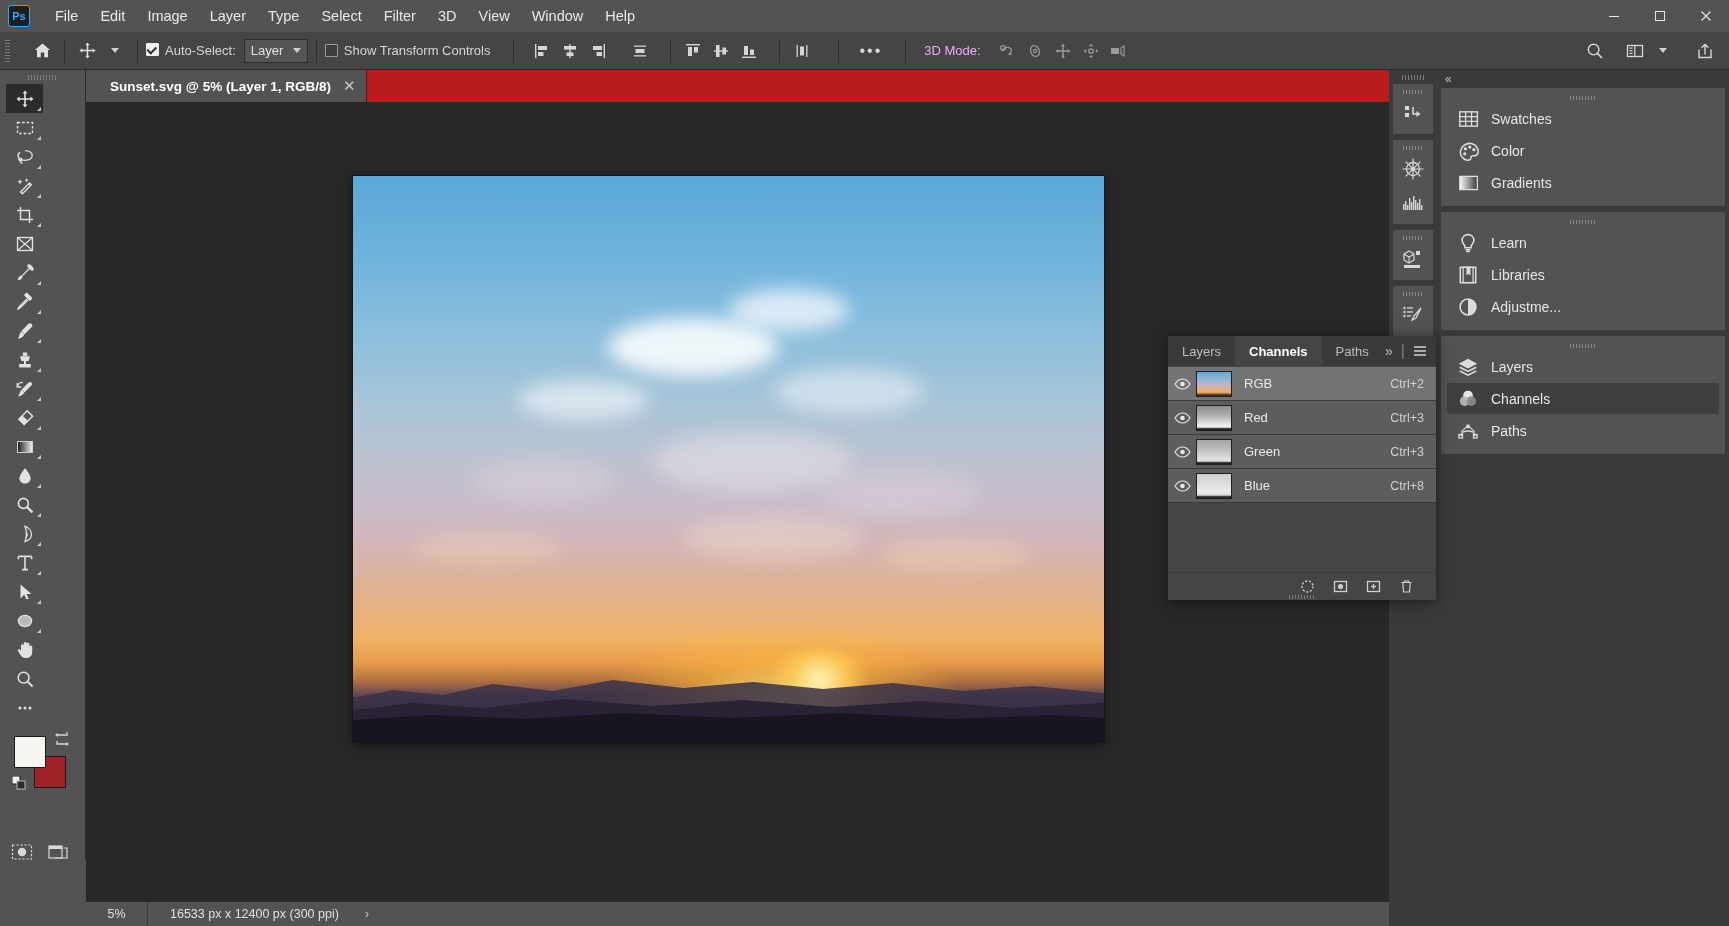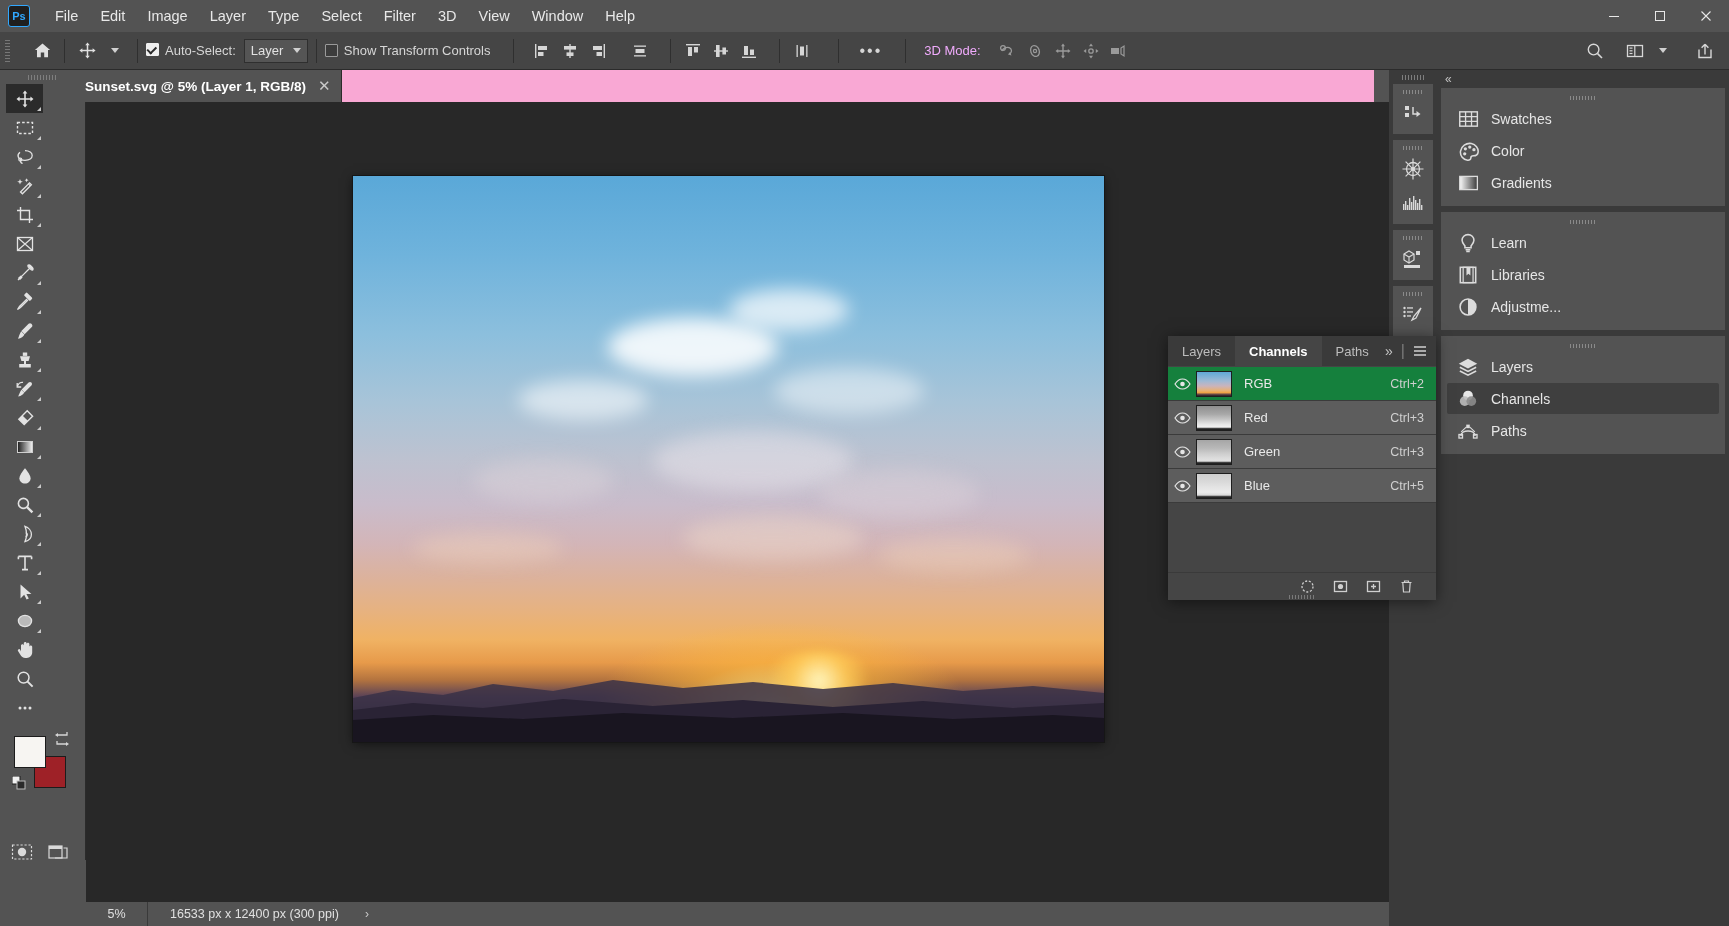--- a/index.html
+++ b/index.html
@@ -67,22 +67,22 @@
     background: #555; border: 1px solid #2f2f2f; height: 24px; min-width: 64px;
     padding: 0 6px; color: #e2e2e2; font-size: 13px; margin-left: 8px;
   }
   .caret { width: 0; height: 0; border-left: 4px solid transparent;
            border-right: 4px solid transparent; border-top: 5px solid #d0d0d0;
            margin-left: 8px; flex: none; }
   .dots { letter-spacing: 2px; color: #d6d6d6; font-size: 16px; line-height: 10px; }
 
   
   .tabbar {
-    position: absolute; top: 70px; left: 71px; width: 1303px; height: 32px;
-    background: #f9a8d4; display: flex; align-items: flex-start;
+    position: absolute; top: 70px; left: 96px; width: 1303px; height: 32px;
+    background: #b91c1c; display: flex; align-items: flex-start;
   }
   .doctab {
     height: 32px; background: #535353; display: flex; align-items: center;
     padding: 0 10px 0 14px; color: #ffffff; font-size: 13.5px; font-weight: bold;
     border-right: 1px solid #2b2b2b; white-space: nowrap;
   }
   .tab-close { margin-left: 12px; color: #c9c9c9; font-size: 15px; font-weight: normal; }
 
   
   .toolpanel {
@@ -216,21 +216,21 @@
   .ch-tab {
     display: flex; align-items: center; padding: 0 14px; font-size: 13px; color: #bdbdbd;
   }
   .ch-tab.active { background: #454545; color: #ffffff; font-weight: bold; }
   .ch-tabs-right { margin-left: auto; display: flex; align-items: center; gap: 8px; padding-right: 9px; color: #c4c4c4; }
   .ch-rows { background: #454545; padding-top: 1px; }
   .ch-row {
     display: flex; align-items: center; height: 34px; border-bottom: 1px solid #3b3b3b;
     background: #5d5d5d;
   }
-  .ch-row.sel { background: #15803d; }
+  .ch-row.sel { background: #737373; }
   .ch-eye { width: 28px; display: flex; align-items: center; justify-content: center; color: #e2e2e2; flex: none; }
   .ch-thumb {
     width: 36px; height: 26px; border: 1px solid #1e1e1e; flex: none; overflow: hidden; position: relative;
   }
   .ch-name { margin-left: 12px; font-size: 13px; color: #e8e8e8; flex: 1; }
   .ch-key { font-size: 12.5px; color: #d0d0d0; margin-right: 12px; }
   .ch-foot {
     position: absolute; left: 0; bottom: 0; width: 100%; height: 28px;
     background: #454545; border-top: 1px solid #3a3a3a;
     display: flex; align-items: center; justify-content: flex-end; gap: 18px; padding-right: 22px;
@@ -988,21 +988,21 @@
         </div>
         <div class="ch-row">
           <div class="ch-eye">
             <svg width="17" height="12" viewBox="0 0 17 12">
               <path d="M1 6 C3.4 2.2 6 1 8.5 1 C11 1 13.6 2.2 16 6 C13.6 9.8 11 11 8.5 11 C6 11 3.4 9.8 1 6 Z" fill="none" stroke="#e6e6e6" stroke-width="1.2"></path>
               <circle cx="8.5" cy="6" r="2.3" fill="#e6e6e6"></circle>
             </svg>
           </div>
           <div class="ch-thumb" style="background:linear-gradient(to bottom,#cfcfcf 0%,#dadada 34%,#e4e4e4 56%,#ebebeb 76%,#dadada 88%,#3e3e3e 94%,#181818 100%);"></div>
           <div class="ch-name">Blue</div>
-          <div class="ch-key">Ctrl+5</div>
+          <div class="ch-key">Ctrl+8</div>
         </div>
       </div>
     <div class="ch-foot">
       <span class="fb">
         <svg width="15" height="15" viewBox="0 0 15 15">
             <circle cx="7.5" cy="7.5" r="5.5" fill="none" stroke="#cfcfcf" stroke-width="1.3" stroke-dasharray="2.1 1.7"></circle>
           </svg>
       </span>
       <span class="fb">
         <svg width="15" height="15" viewBox="0 0 15 15">

